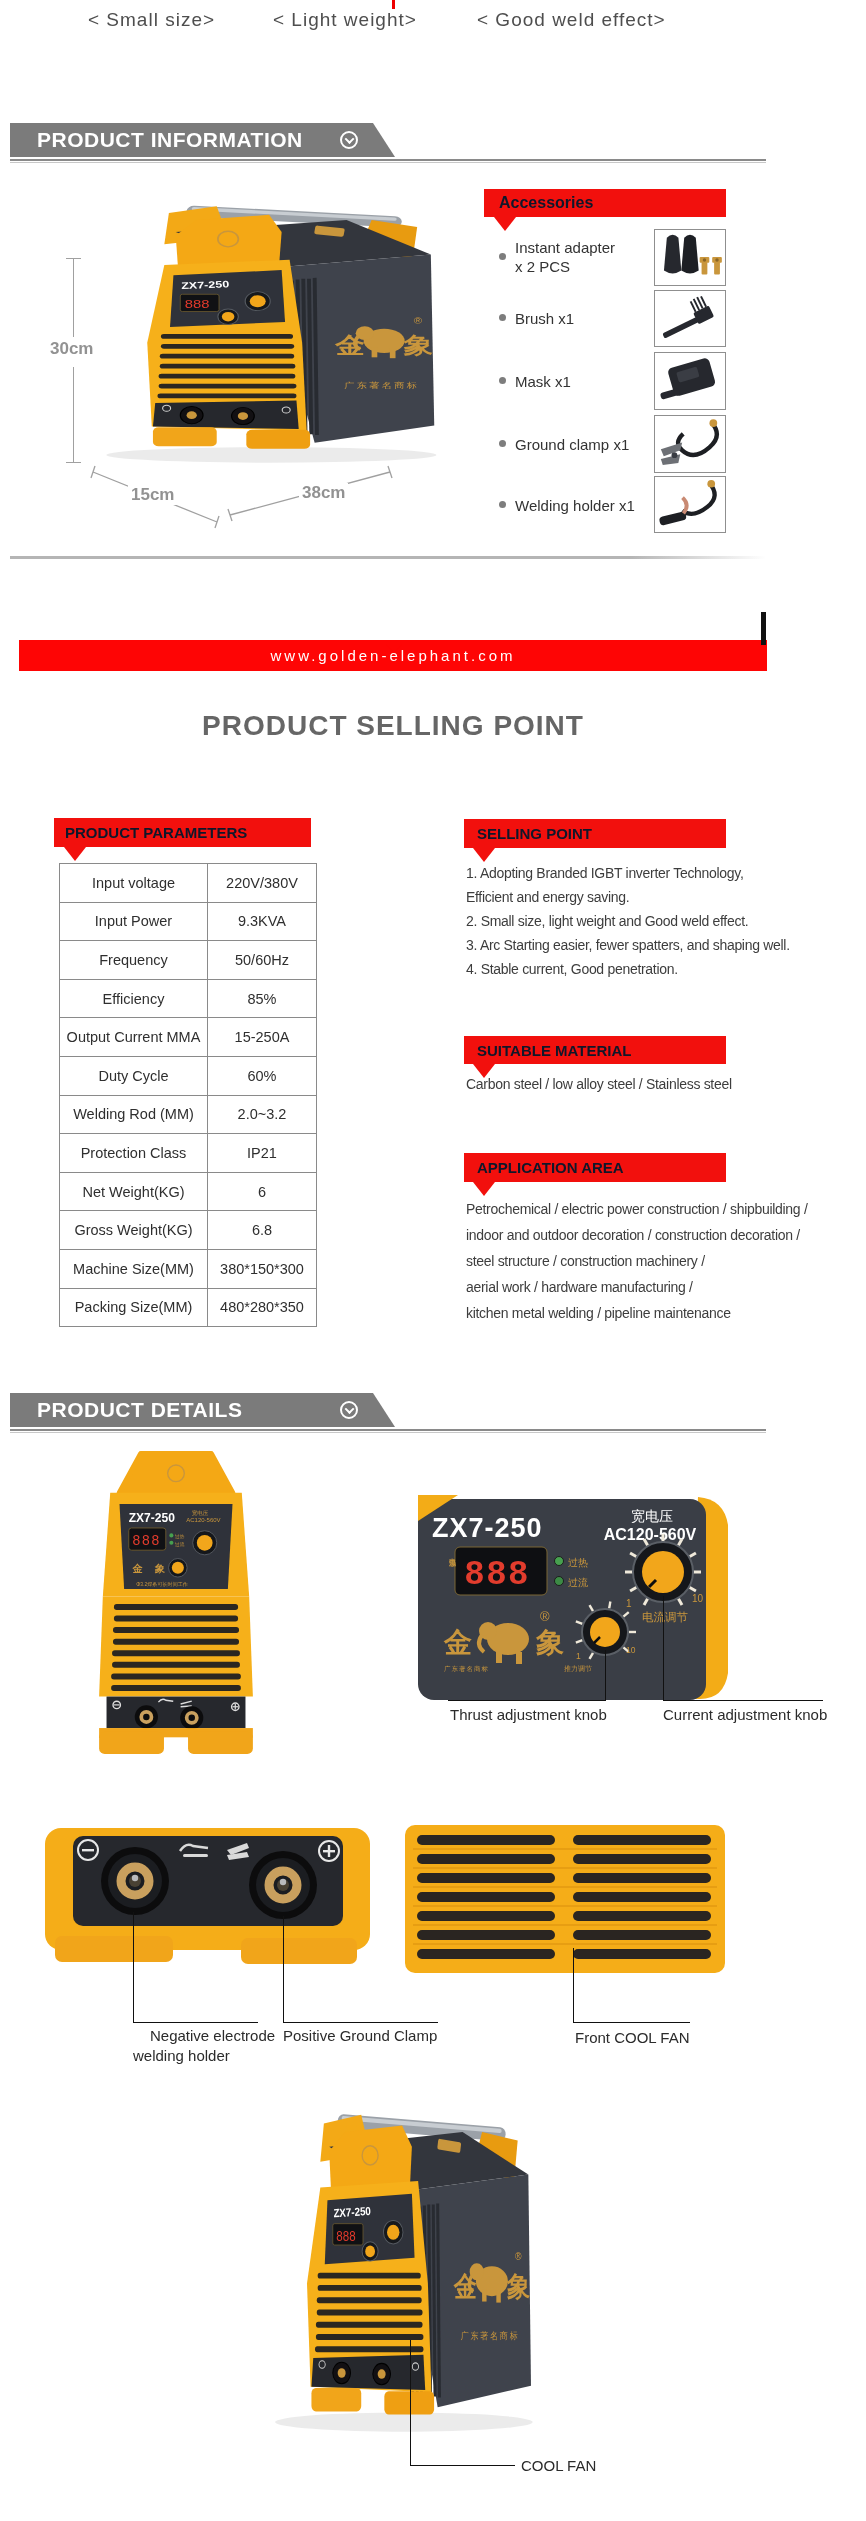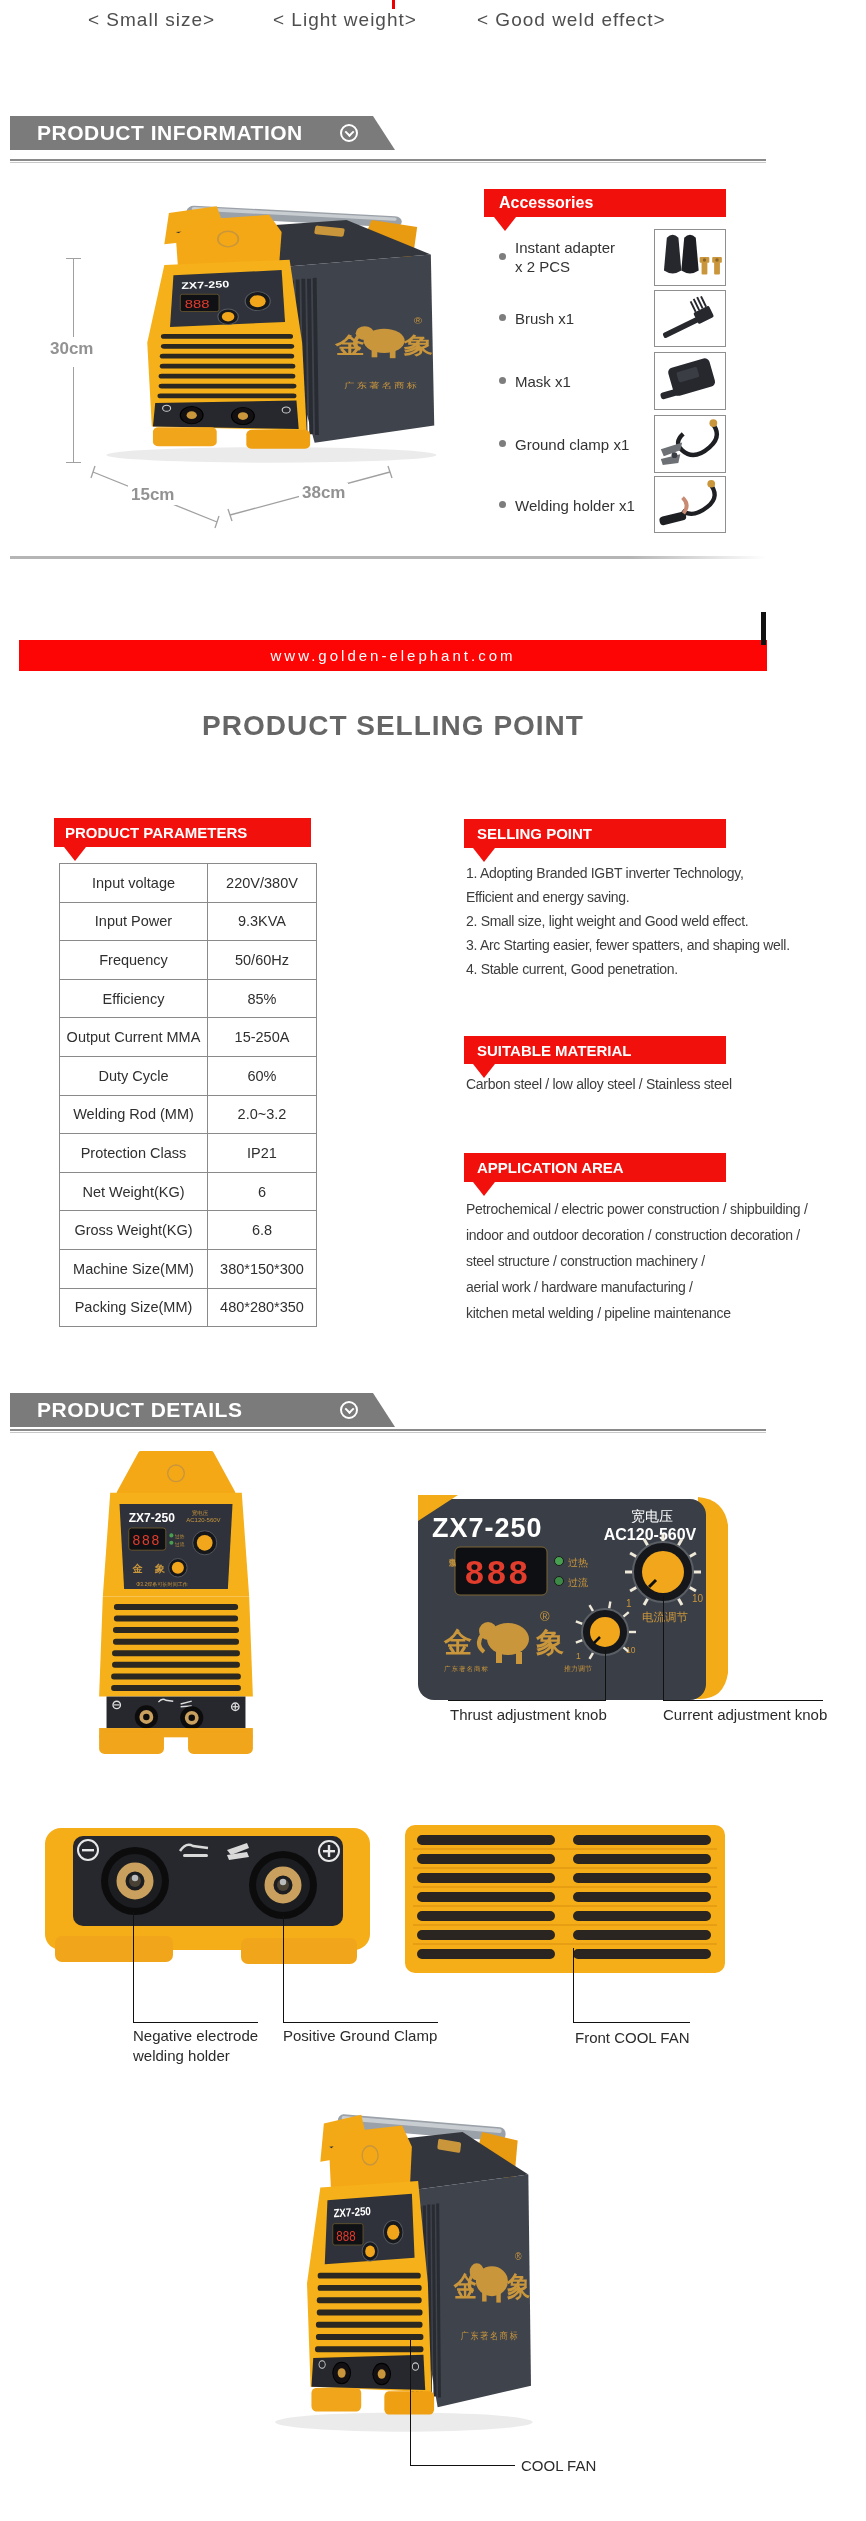--- a/index.html
+++ b/index.html
@@ -15,21 +15,21 @@
   .secbar{position:absolute;left:10px;width:385px;height:34px;background:var(--header-gray);
           color:#fff;font-weight:bold;font-size:21px;letter-spacing:.5px;
           display:flex;align-items:center;padding-left:27px;box-sizing:border-box;
           clip-path:polygon(0 0,calc(100% - 22px) 0,100% 100%,0 100%);}
   .chev-circle{position:absolute;left:330px;top:8px;width:14px;height:14px;border:2px solid #fff;
           border-radius:50%;display:flex;align-items:center;justify-content:center;}
   .chev{width:5px;height:5px;border-right:2px solid #fff;border-bottom:2px solid #fff;
           transform:rotate(45deg) translate(-1px,-1px);}
   .sec-underline{position:absolute;left:10px;width:756px;height:2px;background:var(--border-gray);}
   .sec-underline2{position:absolute;left:10px;width:756px;height:1px;background:#c8c8c8;}
-  .red-banner{position:absolute;background:var(--accent-red);color:#ffffff;font-weight:bold;
+  .red-banner{position:absolute;background:var(--accent-red);color:#0f172a;font-weight:bold;
           display:flex;align-items:center;box-sizing:border-box;}
   .tail{position:absolute;width:0;height:0;border-left:11px solid transparent;
           border-right:11px solid transparent;border-top:14px solid var(--accent-red);}
   .dim-label{position:absolute;color:#929292;font-weight:bold;font-size:17px;background:#fff;padding:0 3px;white-space:nowrap;}
   .acc-text{position:absolute;font-size:15px;color:var(--text-dark);width:132px;line-height:19px;}
   .acc-bullet{position:absolute;width:7px;height:7px;border-radius:50%;background:#7d7d7d;}
   .acc-box{position:absolute;left:654px;width:72px;border:1px solid #8f8f8f;background:#fff;box-sizing:border-box;}
   .rc-line{font-size:14px;letter-spacing:-0.3px;color:#3d3d3d;white-space:nowrap;line-height:24px;}
   .aa-line{line-height:26px;}
   .ptable{border-collapse:collapse;table-layout:fixed;width:257px;}
@@ -109,21 +109,21 @@
   </symbol>
 </svg>
 
 <div class="page">
 
   <div class="tag" style="left:88px">&lt; Small size&gt;</div>
   <div class="tag" style="left:273px">&lt; Light weight&gt;</div>
   <div class="tag" style="left:477px">&lt; Good weld effect&gt;</div>
   <div class="abs" style="left:392px;top:0;width:3px;height:9px;background:#e00"></div>
 
-  <div class="secbar" style="top:116px">
+  <div class="secbar" style="top:123px">
     <span>PRODUCT INFORMATION</span>
     <span class="chev-circle">
         <span class="chev"></span>
       </span>
   </div>
   <div class="sec-underline" style="top:159px"></div>
   <div class="sec-underline2" style="top:162px"></div>
 
   <svg class="abs" style="left:55px;top:182px" width="410" height="285" viewBox="0 0 360 330" preserveAspectRatio="none">
     <use href="#m34"></use>
@@ -527,21 +527,21 @@
         <line x1="8" y1="43" x2="312" y2="43"></line>
         <line x1="8" y1="62" x2="312" y2="62"></line>
       <line x1="8" y1="81" x2="312" y2="81"></line>
         <line x1="8" y1="100" x2="312" y2="100"></line>
         <line x1="8" y1="119" x2="312" y2="119"></line>
     </g>
   </svg>
 
   <div class="callout-line" style="left:133px;top:1912px;width:1px;height:110px"></div>
   <div class="callout-line" style="left:133px;top:2022px;width:125px;height:1px"></div>
-  <div class="callout-label" style="left:133px;top:2027px">Negative electrode</div>
+  <div class="callout-label" style="left:150px;top:2027px">Negative electrode</div>
   <div class="callout-label" style="left:133px;top:2047px">welding holder</div>
   <div class="callout-line" style="left:283px;top:1916px;width:1px;height:106px"></div>
   <div class="callout-line" style="left:283px;top:2022px;width:155px;height:1px"></div>
   <div class="callout-label" style="left:283px;top:2027px">Positive Ground Clamp</div>
   <div class="callout-line" style="left:573px;top:1948px;width:1px;height:74px"></div>
   <div class="callout-line" style="left:573px;top:2022px;width:117px;height:1px"></div>
   <div class="callout-label" style="left:575px;top:2029px">Front COOL FAN</div>
 
   <svg class="abs" style="left:235px;top:2085px" width="320" height="352" viewBox="0 0 360 330" preserveAspectRatio="none">
     <use href="#m34"></use>

